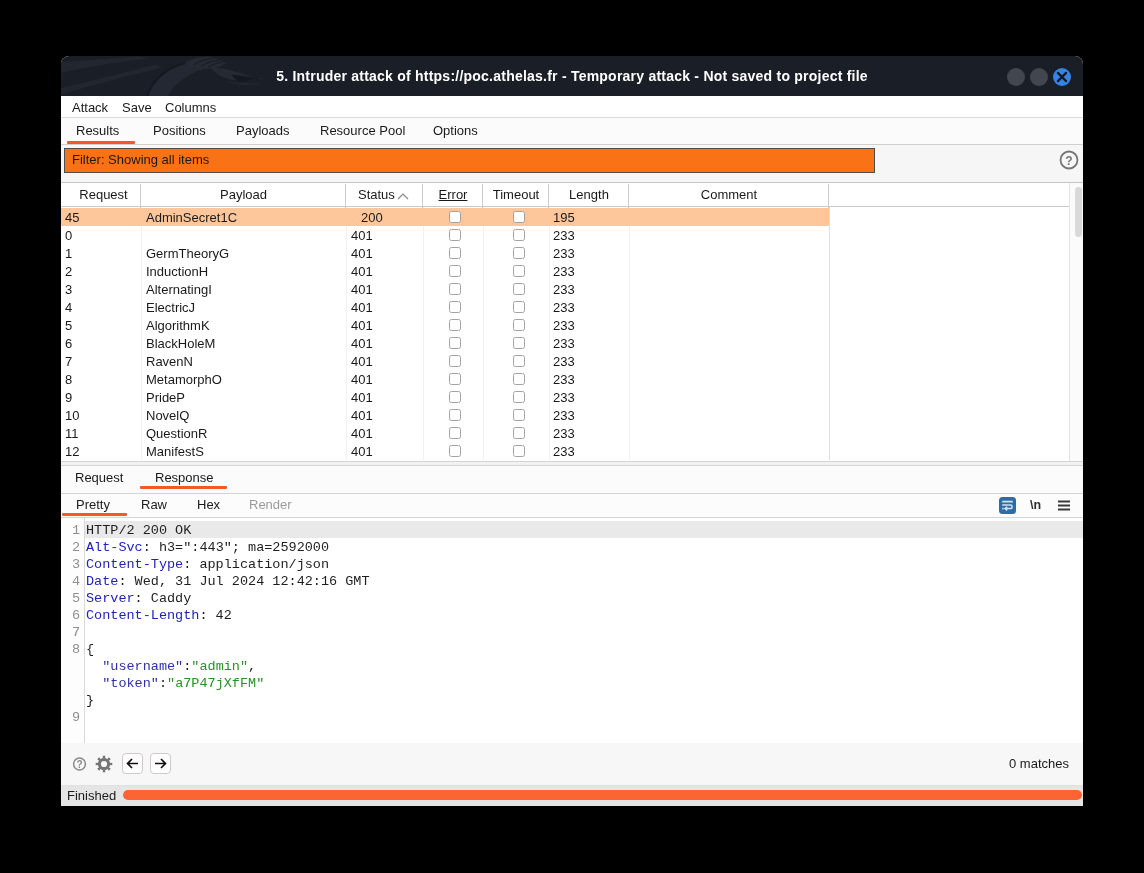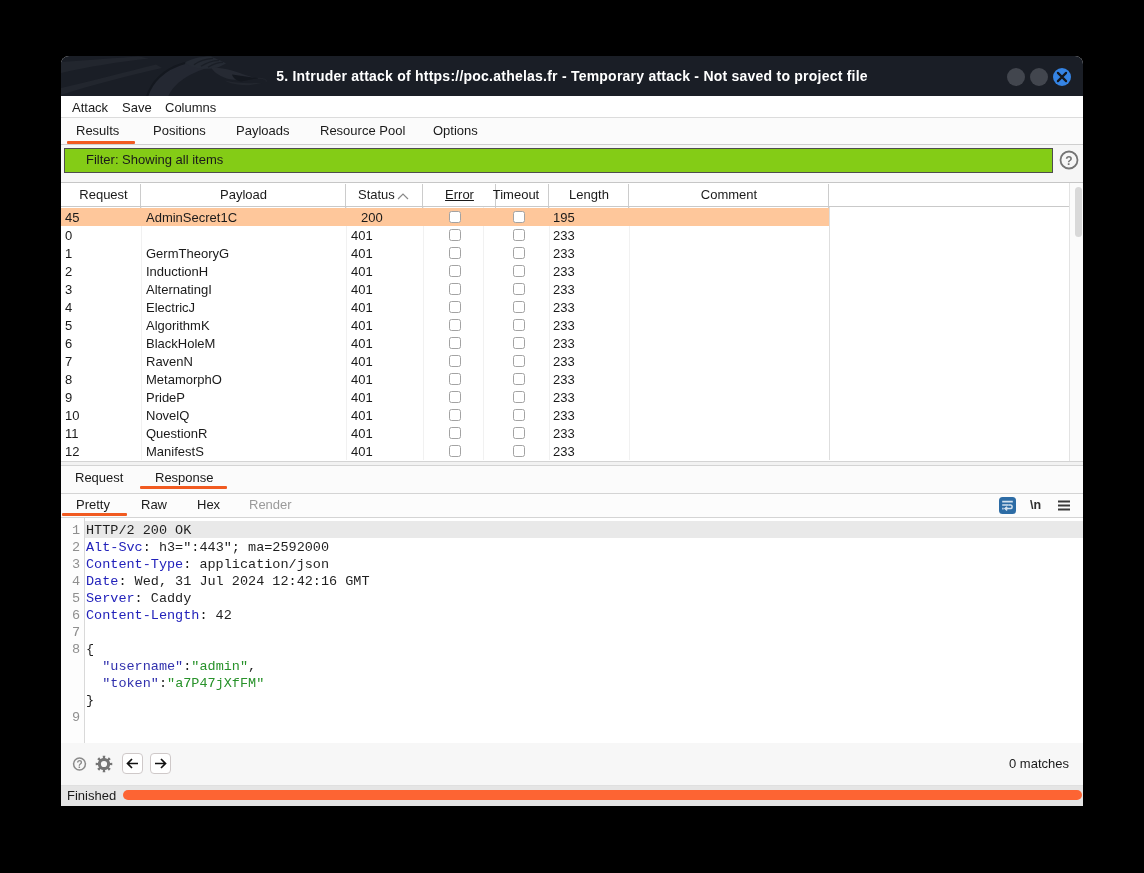--- a/index.html
+++ b/index.html
@@ -16,21 +16,21 @@
   #menubar { position:absolute; left:0; top:40px; width:1022px; height:22px; background:#fff; border-bottom:1px solid #dcdcdc; }
   .menuitem { position:absolute; top:0; height:22px; line-height:24px; font-size:13px; color:#1a1a1a; }
 
   
   #tabs1 { position:absolute; left:0; top:62px; width:1022px; height:27px; background:#fbfbfb; border-bottom:1px solid #cfcfcf; }
   .tab { position:absolute; top:0; height:26px; line-height:26px; font-size:13px; color:#1a1a1a; }
   .underline { position:absolute; background:#f15a20; height:3px; border-radius:1px; }
 
   
   #filterrow { position:absolute; left:0; top:89px; width:1022px; height:37px; background:#f6f6f6; }
-  #filterbox { position:absolute; left:3px; top:3px; width:989px; height:25px; background:#84cc16; border:1px solid #4d4d4d; font-size:13px; line-height:21px; color:#1a1a1a; padding-left:21px; }
+  #filterbox { position:absolute; left:3px; top:3px; width:811px; height:25px; background:#f97316; border:1px solid #4d4d4d; font-size:13px; line-height:21px; color:#1a1a1a; padding-left:7px; }
 
   
   #table { position:absolute; left:0; top:126px; width:1022px; height:279px; background:#fff; border-top:1px solid #c6c6c6; overflow:hidden; }
   .hcell { position:absolute; top:1px; height:24px; line-height:21px; font-size:13px; color:#1a1a1a; text-align:center; border-right:1px solid #cccccc; }
   #hborder { position:absolute; left:0; top:23px; width:1009px; height:1px; background:#c9c9c9; }
   .vline { position:absolute; top:24px; width:1px; background:#f1f1f1; }
   .row { position:absolute; left:0; width:768px; height:18px; }
   .cell { position:absolute; top:0; height:18px; line-height:20px; font-size:13px; color:#1a1a1a; }
   .chk { position:absolute; top:2.5px; width:12.5px; height:12.5px; background:#fff; border:1px solid #a3a3a3; border-radius:2.5px; }
   #sbtrack { position:absolute; left:1008px; top:0; width:14px; height:279px; background:#fbfbfb; border-left:1px solid #e3e3e3; }
@@ -115,21 +115,21 @@
     </svg>
   </div>
 
   <div id="table">
     <div class="hcell" style="left:0px; width:80px; padding-left:6px;">Request</div>
     <div class="hcell" style="left:81px; width:204px;">Payload</div>
     <div class="hcell" style="left:286px; width:76px; text-align:left; padding-left:11px;">Status</div>
     <svg width="12" height="7" style="position:absolute; left:336px; top:10px">
         <path d="M 1 6 L 6 1 L 11 6" stroke="#8a8a8a" stroke-width="1.2" fill="none"></path>
       </svg>
-    <div class="hcell" style="left:363px; width:72px;text-decoration:underline;">Error</div>
+    <div class="hcell" style="left:363px; width:59px;text-decoration:underline;">Error</div>
     <div class="hcell" style="left:423px; width:65px;">Timeout</div>
     <div class="hcell" style="left:489px; width:79px;">Length</div>
     <div class="hcell" style="left:569px; width:199px;">Comment</div>
     <div id="hborder"></div>
     <div class="vline" style="left:80px; height:253px;"></div>
     <div class="vline" style="left:285px; height:253px;"></div>
     <div class="vline" style="left:362px; height:253px;"></div>
     <div class="vline" style="left:422px; height:253px;"></div>
     <div class="vline" style="left:488px; height:253px;"></div>
     <div class="vline" style="left:568px; height:253px;"></div>

